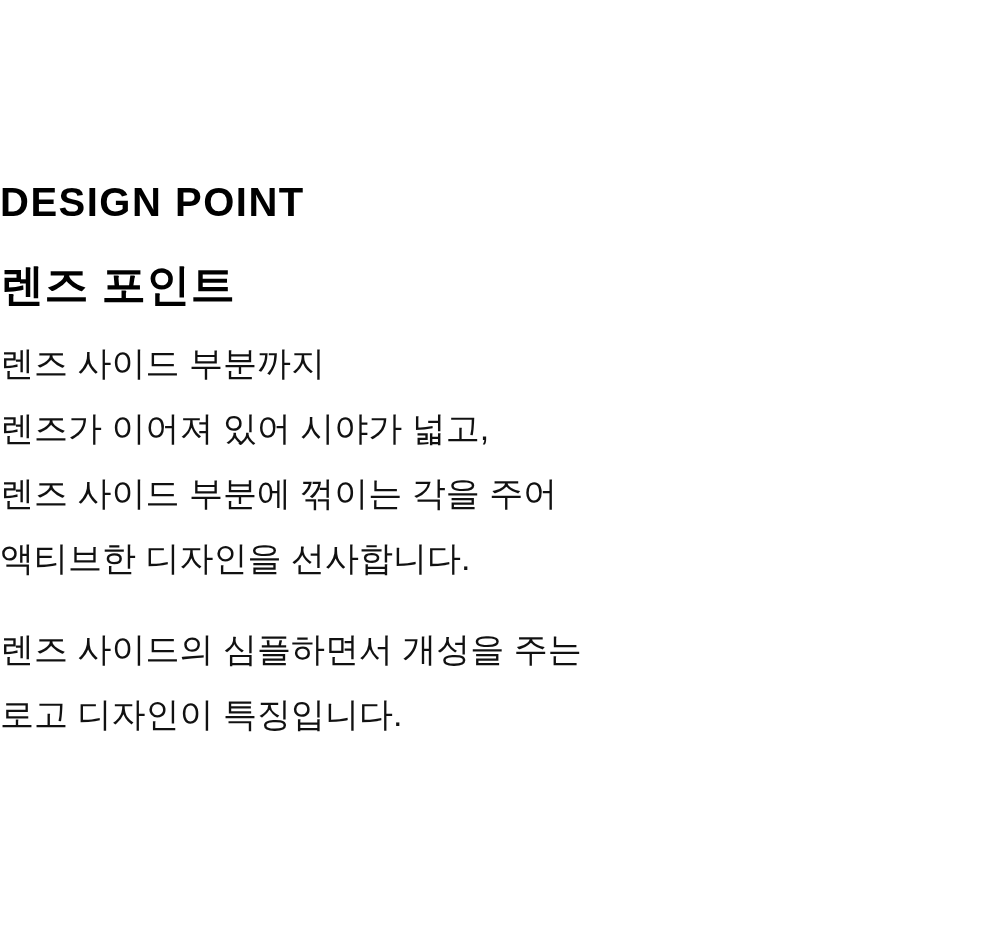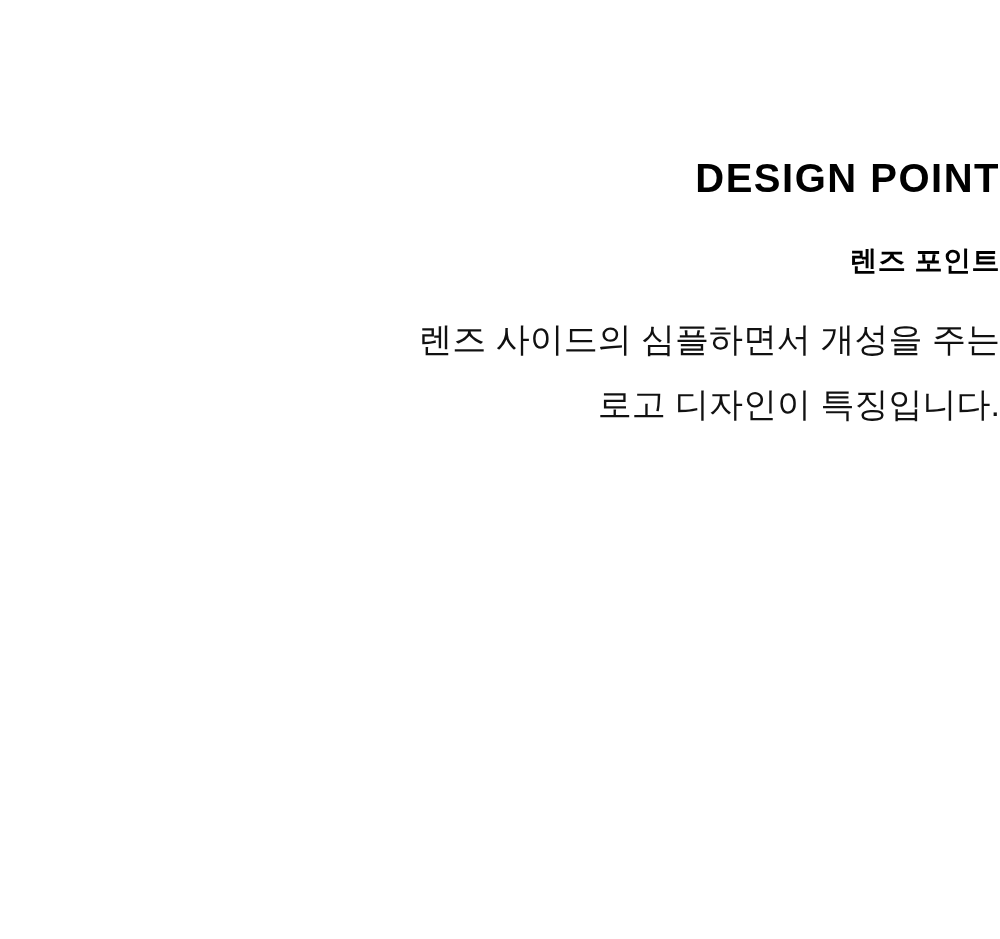--- a/index.html
+++ b/index.html
@@ -13,33 +13,34 @@
     height: 939px;
     margin: 0 auto;
     background: #ffffff;
     overflow: hidden;
     font-family: "Liberation Sans", sans-serif;
     color: #000000;
   }
   .content {
     box-sizing: border-box;
     padding-top: 157px;
-    text-align: right;
+    text-align: left;
+    margin-top: 24px;
   }
   .title {
     margin: 0;
     font-size: 40px;
     line-height: 42px;
     font-weight: 800;
     letter-spacing: 1.5px;
     color: #000000;
   }
   .subhead {
     margin: 42px 0 0 0;
-    font-size: 28px;
+    font-size: 44px;
     line-height: 40px;
     font-weight: 700;
     letter-spacing: 0.5px;
     color: #000000;
   }
   .para {
     margin: 26px 0 0 0;
     font-size: 34px;
     line-height: 65px;
     font-weight: 300;
@@ -52,20 +53,26 @@
 </head>
 <body>
 
 <main class="page">
   <section class="content">
 
     <h1 class="title">DESIGN POINT</h1>
 
     <h2 class="subhead">렌즈 포인트</h2>
 
+    <p class="para">
+      <span class="line">렌즈 사이드 부분까지</span>
+      <span class="line">렌즈가 이어져 있어 시야가 넓고,</span>
+      <span class="line">렌즈 사이드 부분에 꺾이는 각을 주어</span>
+      <span class="line">액티브한 디자인을 선사합니다.</span>
+    </p>
 
 
     <p class="para">
       <span class="line">렌즈 사이드의 심플하면서 개성을 주는</span>
       <span class="line">로고 디자인이 특징입니다.</span>
     </p>
 
   </section>
 </main>
 

